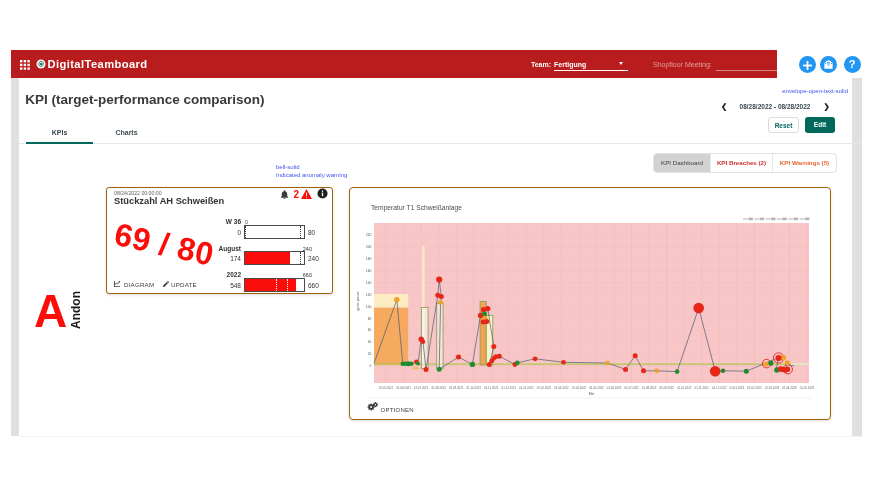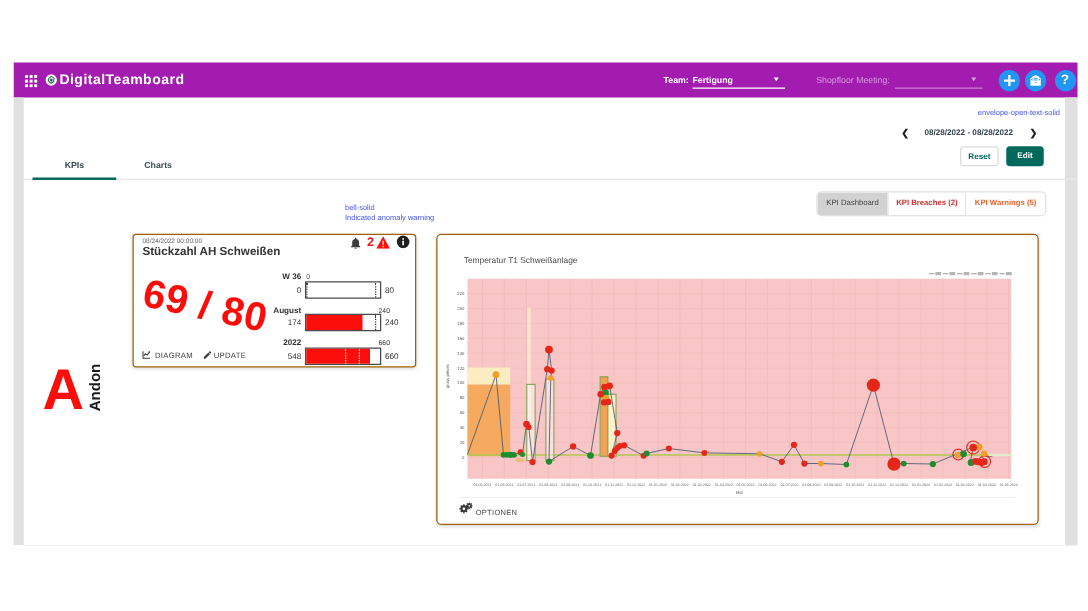--- a/index.html
+++ b/index.html
@@ -1,19 +1,19 @@
 <!DOCTYPE html>
 <html><head>
 <meta charset="utf-8">
 <style>
 *{margin:0;padding:0;box-sizing:border-box}
 html,body{width:870px;height:489px;background:#fff;font-family:"Liberation Sans",sans-serif;overflow:hidden}
 .abs{position:absolute}
 #app{position:absolute;left:11px;top:50px;width:851px;height:387px;background:#fff}
-#hdr{position:absolute;left:0;top:0;width:851px;height:28px;background:#a21caf}
+#hdr{position:absolute;left:0;top:0;width:766px;height:28px;background:#b91c1c}
 .strip{position:absolute;background:#e0e0e0}
 .blue-btn{position:absolute;width:17px;height:17px;border-radius:50%;background:#2196f3;color:#fff;text-align:center}
 .link{color:#4153f1}
 .card{position:absolute;background:#fff;border:1px solid #a16207;box-shadow:0 1px 3px rgba(0,0,0,0.14);border-radius:3px}
 .gbar{position:absolute;height:14px;border:1px solid #4a4a4a;background:#fff}
 .gfill{position:absolute;left:0;top:0;bottom:0;background:#fb0d09}
 .glabel{position:absolute;font-size:6.5px;font-weight:700;color:#333;text-align:right;width:30px}
 .gval{position:absolute;font-size:6.5px;color:#333;text-align:right;width:30px}
 .gnum{position:absolute;font-size:6.5px;color:#333}
 </style>
@@ -61,20 +61,21 @@
           <path d="M3 9.5 L3 21 L21 21 L21 9.5 L12 16 Z" fill="#fff"></path>
         </svg>
     </div>
     <div class="blue-btn" style="left:832.5px;top:5.5px;font-size:11px;font-weight:700;line-height:17px">?</div>
   </div>
 
   <div class="strip" style="left:0;top:28px;width:8px;height:358px"></div>
   <div class="strip" style="left:841px;top:28px;width:10px;height:358px"></div>
   <div class="abs" style="left:8px;top:385.5px;width:843px;height:1px;background:#f2f2f2"></div>
 
+  <div class="abs" style="left:14.3px;top:42px;font-size:13.5px;font-weight:700;color:#3a3a3a">KPI (target-performance comparison)</div>
   <div class="abs link" style="left:637px;top:37.5px;width:200px;text-align:right;font-size:6px">envelope-open-text-solid</div>
   <div class="abs" style="left:710px;top:51.5px;font-size:7.5px;font-weight:700;color:#222">❮</div>
   <div class="abs" style="left:712px;top:52.5px;width:104px;text-align:center;font-size:6.5px;font-weight:700;color:#37474f">08/28/2022 - 08/28/2022</div>
   <div class="abs" style="left:812.5px;top:51.5px;font-size:7.5px;font-weight:700;color:#222">❯</div>
   <div class="abs" style="left:757px;top:67px;width:31px;height:16px;border:1px solid #dcdcdc;border-radius:3px;background:#fff;font-size:6.5px;font-weight:700;color:#00695c;text-align:center;line-height:15px">Reset</div>
   <div class="abs" style="left:794px;top:67px;width:30px;height:16px;border-radius:3px;background:#00695c;font-size:6.5px;font-weight:700;color:#fff;text-align:center;line-height:16px">Edit</div>
 
   <div class="abs" style="left:15px;top:79px;width:67px;text-align:center;font-size:7px;font-weight:700;color:#37474f">KPIs</div>
   <div class="abs" style="left:82px;top:79px;width:67px;text-align:center;font-size:7px;font-weight:700;color:#3e4e52">Charts</div>
   <div class="abs" style="left:8px;top:92.6px;width:843px;height:1px;background:#e6e6e6"></div>

